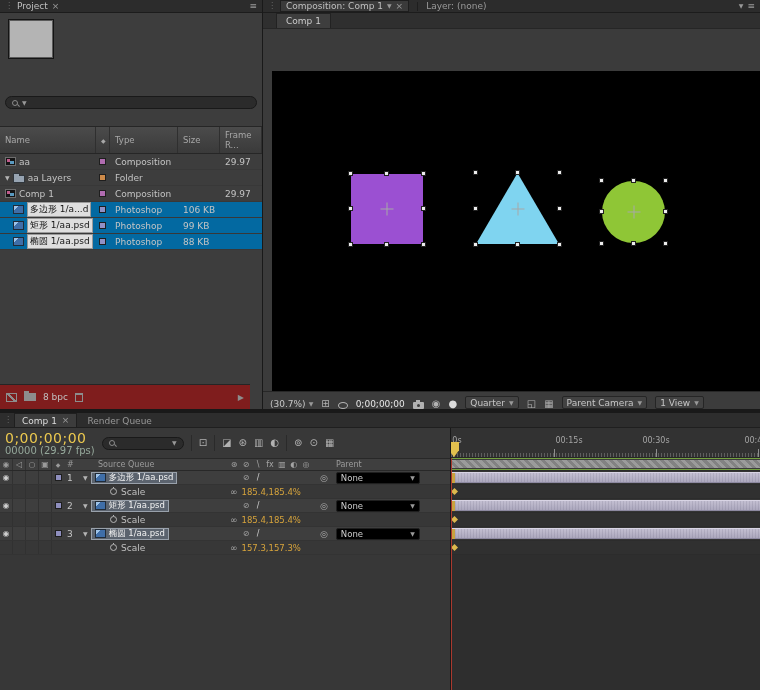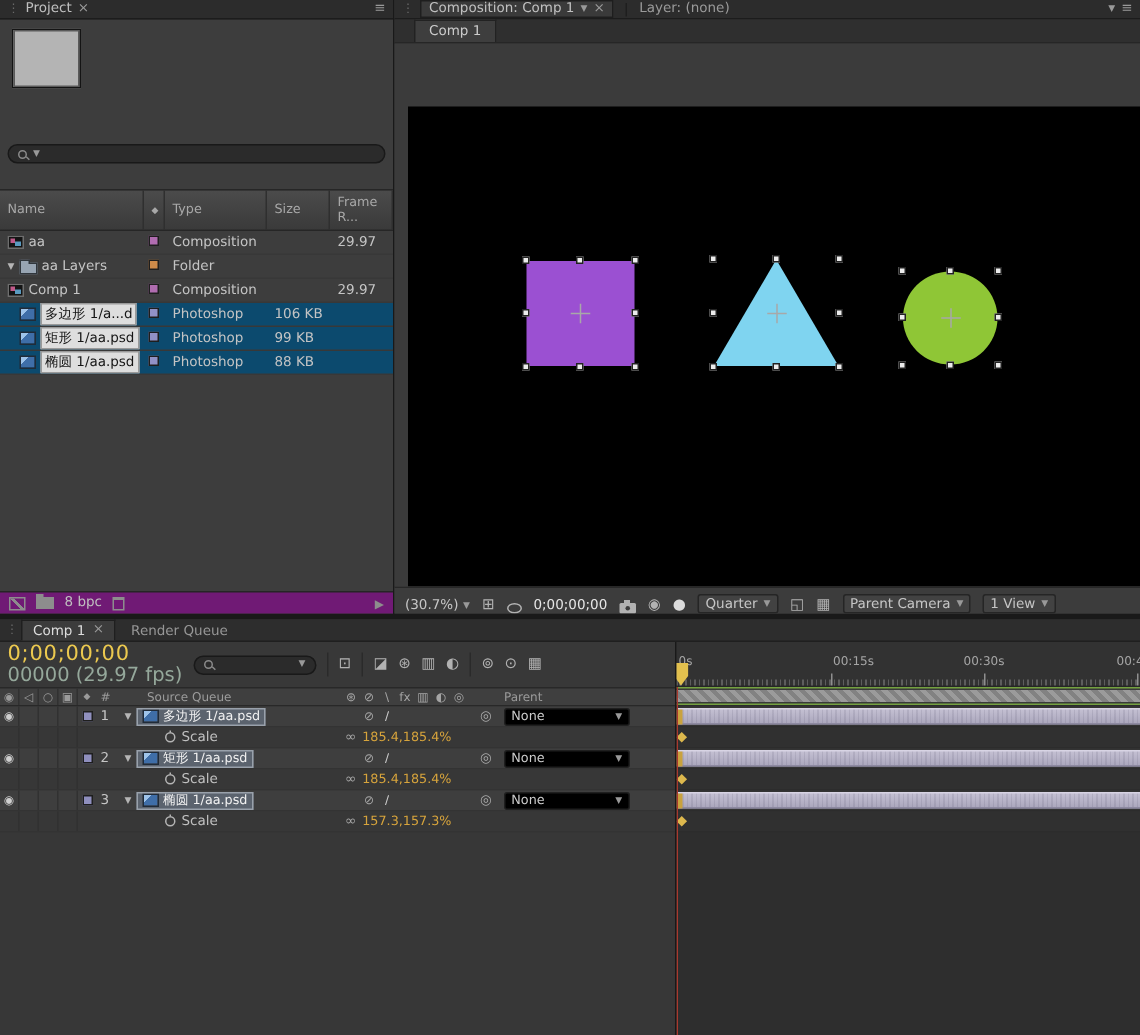--- a/index.html
+++ b/index.html
@@ -20,35 +20,35 @@
   
   .project{position:absolute;left:0;top:0;width:262px;height:409px;background:#3d3d3d}
   .preview{height:83px;position:relative}
   .thumb{position:absolute;left:8px;top:6px;width:46px;height:40px;background:#b4b4b4;border:1px solid #141414;box-shadow:inset 0 0 0 1px #5a5a5a}
   .psearchrow{padding:0 5px}
   .pgap{height:17px}
   .pgrid{display:grid;grid-template-columns:96px 14px 68px 42px 1fr;align-items:center}
   .phead{height:28px;background:linear-gradient(#4b4b4b,#3a3a3a);border-top:1px solid #262626;border-bottom:1px solid #262626;font-size:8.5px;color:#a8a8a8}
   .phead>span{padding-left:5px;border-right:1px solid #2f2f2f;height:100%;display:flex;align-items:center;overflow:hidden}
   .prow{height:16px;font-size:9px;color:#c4c4c4;border-bottom:1px solid #383838}
-  .prow.sel{background:#0c4a6e}
+  .prow.sel{background:#0369a1}
   .pc{padding-left:5px;overflow:hidden;white-space:nowrap}
   .namec{display:flex;align-items:center;gap:3px}
   .ind{padding-left:13px}
   .twirl{font-size:6px;color:#b5b5b5;line-height:1}
   .icomp{width:11px;height:9px;background:#141414;border:1px solid #6e6e6e;position:relative;flex:none}
   .icomp::before{content:"";position:absolute;left:1px;top:1px;width:3px;height:3px;background:#c05a8a}
   .icomp::after{content:"";position:absolute;left:4px;top:3px;width:4px;height:3px;background:#5a9ac0}
   .ifolder{width:12px;height:8px;background:#97a4b2;border:1px solid #30363c;position:relative;flex:none;margin-top:2px}
   .ifolder::before{content:"";position:absolute;left:-1px;top:-3px;width:5px;height:2px;background:#97a4b2;border:1px solid #30363c;border-bottom:none}
   .ipsd{width:11px;height:9px;background:linear-gradient(135deg,#9fc4ea 0 30%,#3f6ea8 30%);border:1px solid #202b38;flex:none}
   .chip{width:7px;height:7px;border:1px solid #1e1e1e;display:inline-block}
   .chip-comp{background:#b06cb0}.chip-folder{background:#cd8a49}.chip-psd{background:#9191c6}
   .namehl{background:#dedede;color:#151515;padding:0 2px;border:1px solid #9a9a9a;max-width:70px;overflow:hidden;white-space:nowrap}
-  .pfooter{position:absolute;left:0;right:0;bottom:0;height:15px;background:#701a75;border-top:1px solid #252525;display:flex;align-items:center;gap:7px;padding:0 6px;font-size:9px;color:#c0c0c0}
+  .pfooter{position:absolute;left:0;right:12px;bottom:0;height:25px;background:#7f1d1d;border-top:1px solid #252525;display:flex;align-items:center;gap:7px;padding:0 6px;font-size:9px;color:#c0c0c0}
   .fic{width:11px;height:9px;border:1px solid #8d8d8d;flex:none}
   .fic.diag{background:linear-gradient(45deg,transparent 42%,#8d8d8d 42% 58%,transparent 58%)}
   .ffold{width:12px;height:8px;background:#8d8d8d;position:relative;flex:none}
   .ffold::before{content:"";position:absolute;left:0;top:-2px;width:5px;height:2px;background:#8d8d8d}
   .ftrash{width:8px;height:9px;border:1px solid #8d8d8d;border-top:2px solid #8d8d8d;flex:none}
   .farr{color:#8d8d8d;font-size:8px;margin-left:auto}
 
   
   .comp{position:absolute;left:263px;top:0;width:497px;height:409px;background:#3b3b3b;display:flex;flex-direction:column}
   .tab-active{display:flex;align-items:center;gap:4px;background:#3a3a3a;border:1px solid #1e1e1e;padding:1px 5px;height:12px}
@@ -80,21 +80,21 @@
   
   .tl{position:absolute;left:0;top:413px;width:760px;height:277px;background:#383838;display:flex;flex-direction:column}
   .tltabs{height:15px;background:#2d2d2d;display:flex;align-items:flex-end;gap:2px;padding:0 4px;font-size:9px;border-bottom:1px solid #1f1f1f}
   .tltab{display:flex;gap:5px;align-items:center;background:#3c3c3c;border:1px solid #1f1f1f;border-bottom:none;color:#ddd;padding:1px 7px;height:14px}
   .tltab.inactive{background:transparent;border-color:transparent;color:#979797}
   .tlbody{flex:1;position:relative;overflow:hidden}
   .tleft{position:absolute;left:0;top:0;width:450px;bottom:0;display:flex;flex-direction:column;background:#383838}
   .tright{position:absolute;left:450px;right:0;top:0;bottom:0;border-left:1px solid #191919;background:#303030;display:flex;flex-direction:column;overflow:hidden}
   .tltools{height:30px;display:flex;align-items:center;padding:0 5px;gap:7px}
   .tcbig{font-size:14px;color:#ecc94f;letter-spacing:.5px;line-height:1}
-  .tcsmall{font-size:13px;color:#95a89b;margin-top:1px;line-height:1}
+  .tcsmall{font-size:10px;color:#95a89b;margin-top:1px;line-height:1}
   .tsearch{width:82px}
   .tsep{width:1px;height:16px;background:#2a2a2a}
   .tlhead{height:13px;background:#3f3f3f;border-top:1px solid #282828;border-bottom:1px solid #282828;display:flex;align-items:center;font-size:8px;color:#9b9b9b}
   .avc{width:13px;height:100%;border-right:1px solid #313131;display:flex;align-items:center;justify-content:center;flex:none;font-size:8px}
   .chipc2{width:12px;flex:none;display:flex;align-items:center;justify-content:center}
   .numc{width:16px;flex:none;padding-left:3px}
   .namec2{width:148px;flex:none;display:flex;align-items:center;overflow:hidden}
   .hnm{padding-left:18px}
   .swc{width:84px;flex:none;display:flex;align-items:center}
   .swx{width:12px;text-align:center;flex:none;font-size:8px;color:#a5a5a5}

